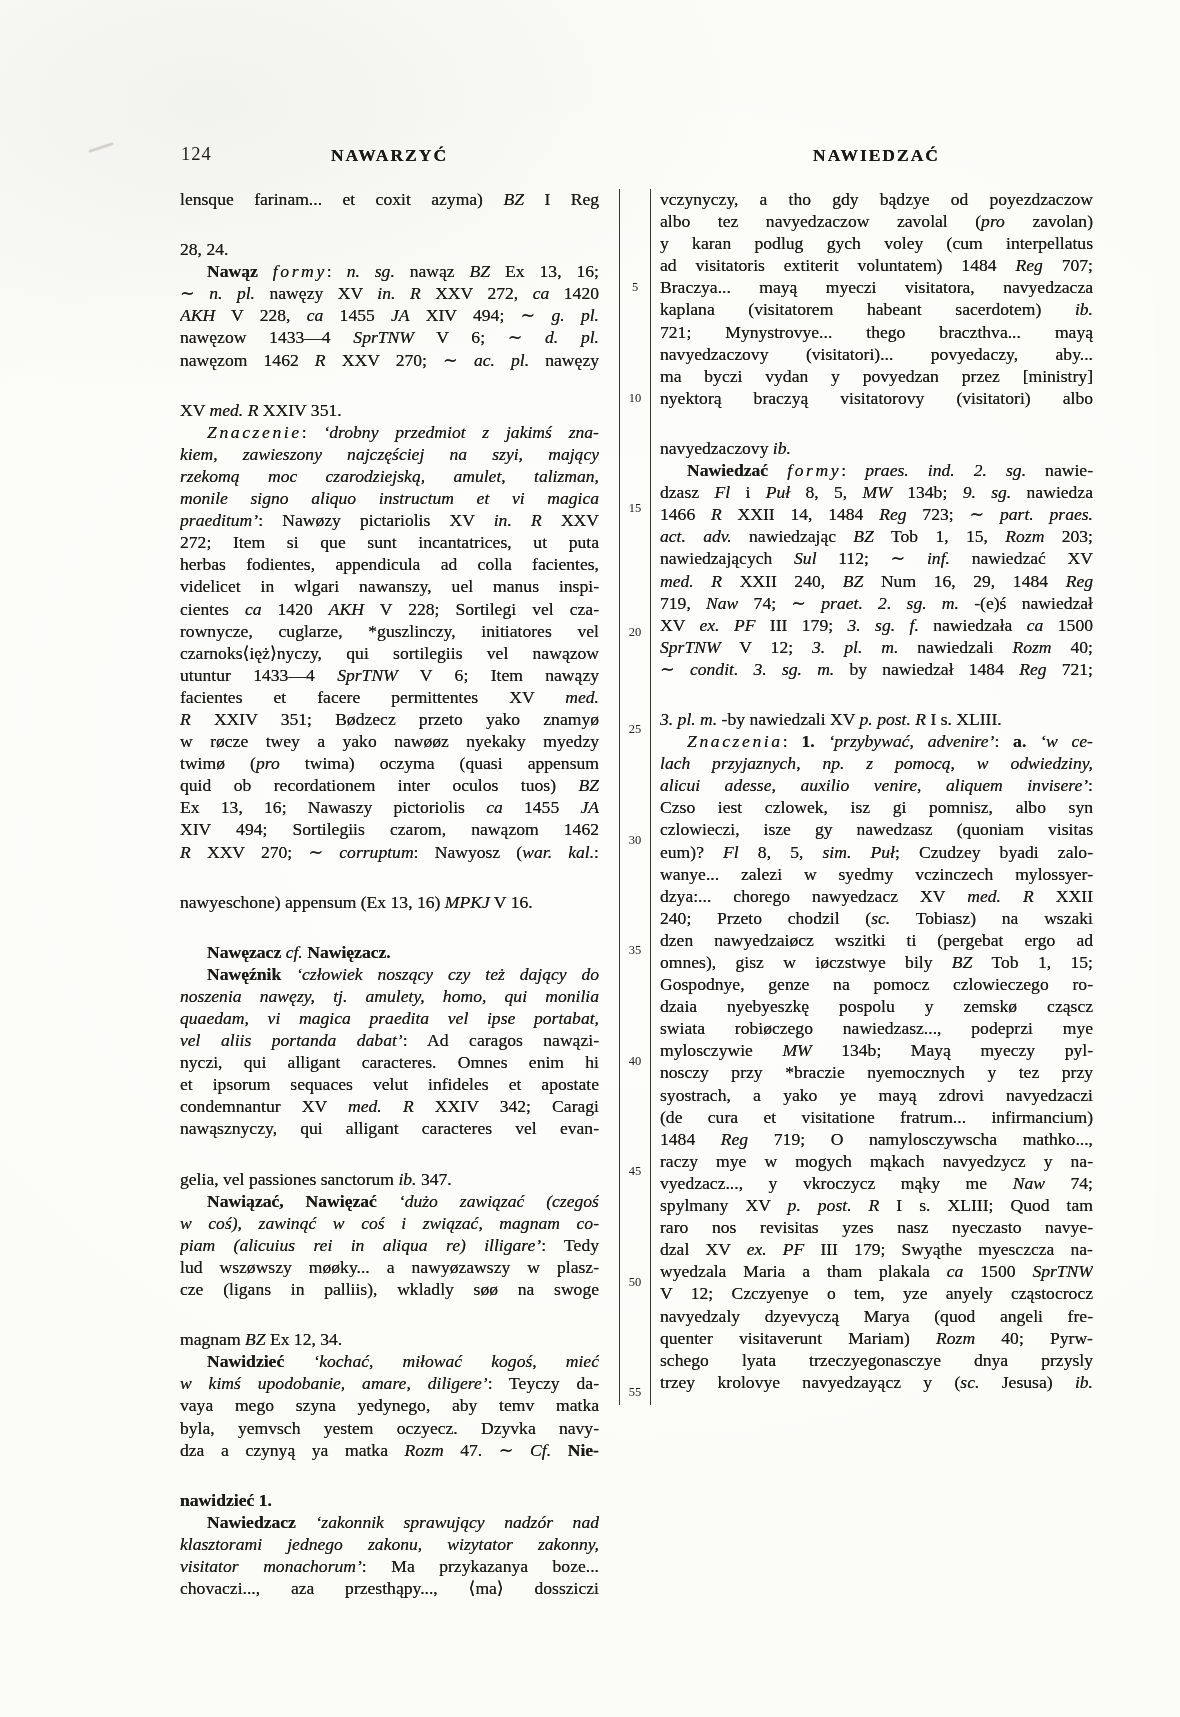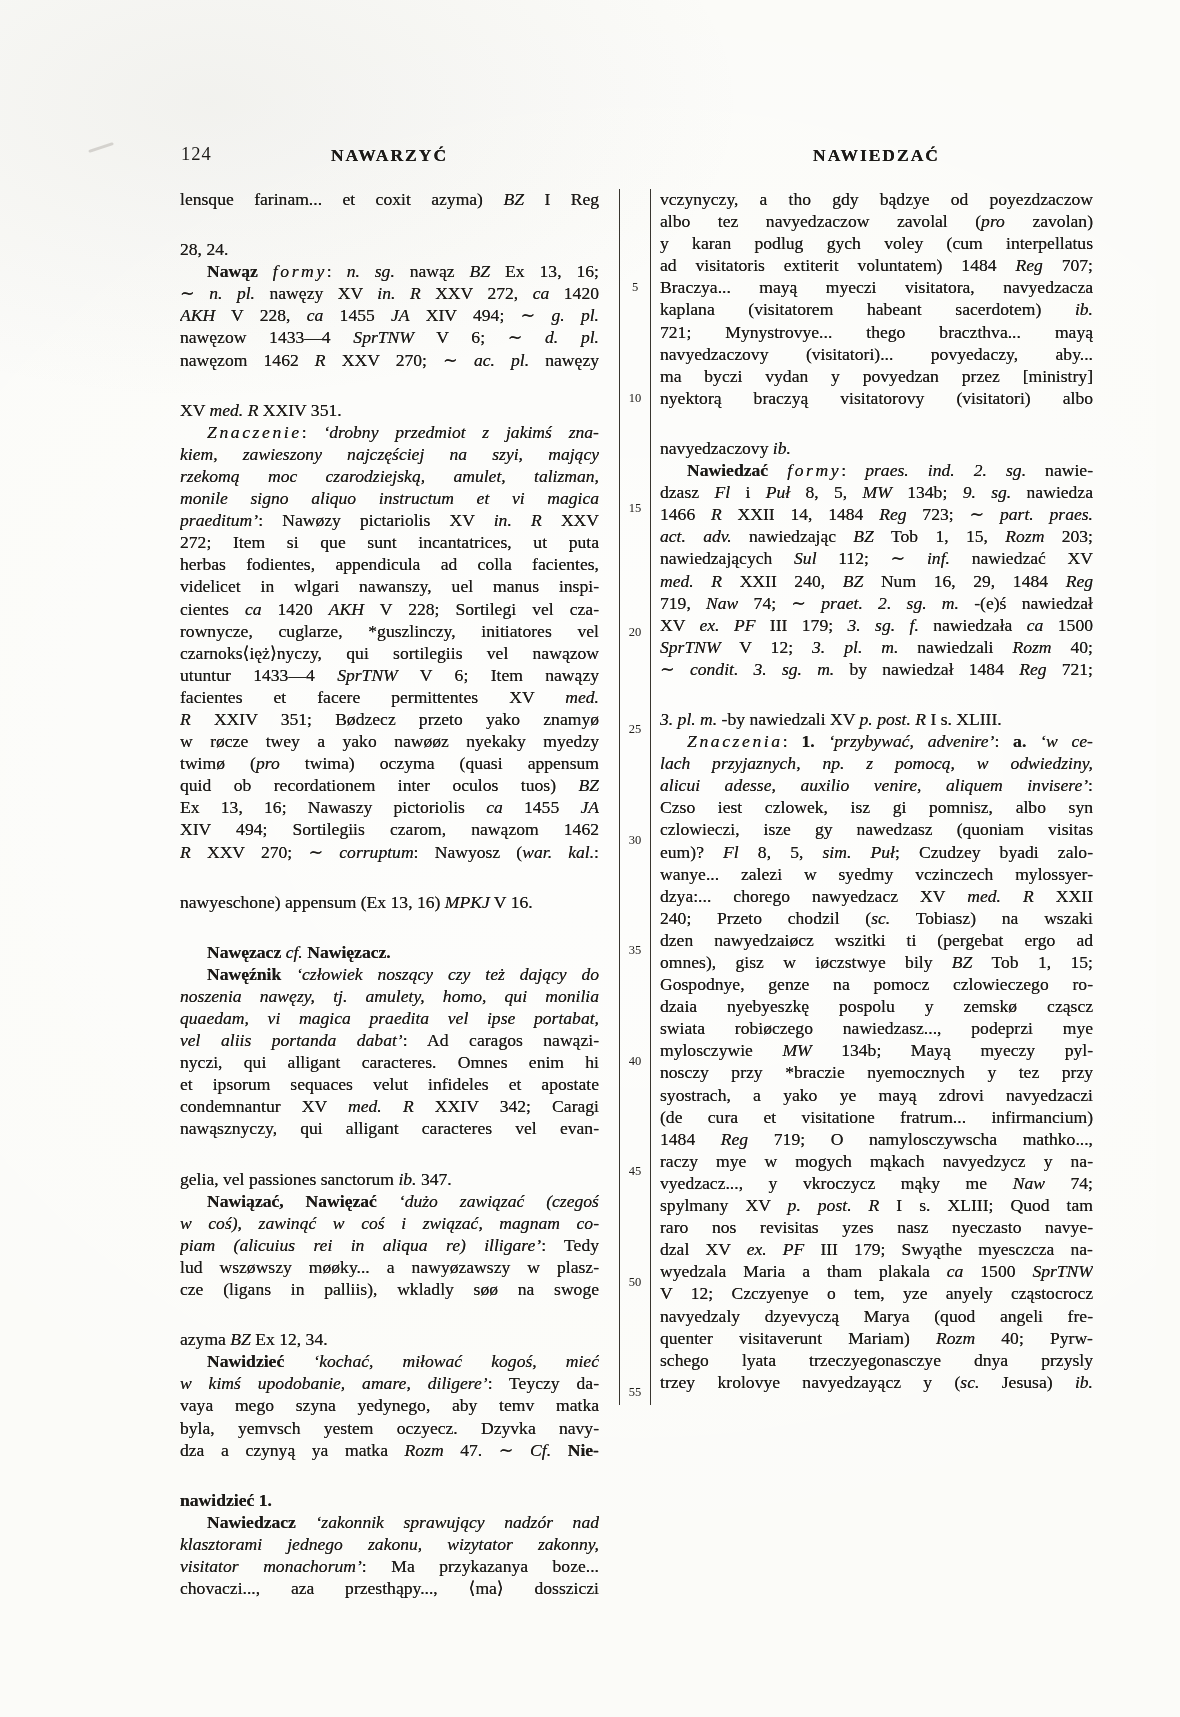--- a/index.html
+++ b/index.html
@@ -111,21 +111,21 @@
       <div class="ln"><span class="s-r">nyczi, qui alligant caracteres. Omnes enim hi</span></div>
       <div class="ln"><span class="s-r">et ipsorum sequaces velut infideles et apostate</span></div>
       <div class="ln"><span class="s-r">condemnantur XV </span><span class="s-i">med.</span><span class="s-r"> </span><span class="s-i">R</span><span class="s-r"> XXIV 342; Caragi</span></div>
       <div class="ln"><span class="s-r">nawąsznyczy, qui alligant caracteres vel evan-</span></div>
       <div class="ln pend"><span class="s-r">gelia, vel passiones sanctorum </span><span class="s-i">ib.</span><span class="s-r"> 347.</span></div>
       <div class="ln ind"><span class="s-b">Nawiązać, Nawięzać</span><span class="s-r"> </span><span class="s-i">‘dużo zawiązać (czegoś</span></div>
       <div class="ln"><span class="s-i">w coś), zawinąć w coś i związać, magnam co-</span></div>
       <div class="ln"><span class="s-i">piam (alicuius rei in aliqua re) illigare’</span><span class="s-r">: Tedy</span></div>
       <div class="ln"><span class="s-r">lud wszøwszy møøky... a nawyøzawszy w plasz-</span></div>
       <div class="ln"><span class="s-r">cze (ligans in palliis), wkladly søø na swoge</span></div>
-      <div class="ln pend"><span class="s-r">azyma </span><span class="s-i">BZ</span><span class="s-r"> Ex 12, 34.</span></div>
+      <div class="ln pend"><span class="s-r">magnam </span><span class="s-i">BZ</span><span class="s-r"> Ex 12, 34.</span></div>
       <div class="ln ind"><span class="s-b">Nawidzieć</span><span class="s-r"> </span><span class="s-i">‘kochać, miłować kogoś, mieć</span></div>
       <div class="ln"><span class="s-i">w kimś upodobanie, amare, diligere’</span><span class="s-r">: Teyczy da-</span></div>
       <div class="ln"><span class="s-r">vaya mego szyna yedynego, aby temv matka</span></div>
       <div class="ln"><span class="s-r">byla, yemvsch yestem oczyecz. Dzyvka navy-</span></div>
       <div class="ln"><span class="s-r">dza a czynyą ya matka </span><span class="s-i">Rozm</span><span class="s-r"> 47. ∼ </span><span class="s-i">Cf.</span><span class="s-r"> </span><span class="s-b">Nie-</span></div>
       <div class="ln pend"><span class="s-b">nawidzieć 1.</span></div>
       <div class="ln ind"><span class="s-b">Nawiedzacz</span><span class="s-r"> </span><span class="s-i">‘zakonnik sprawujący nadzór nad</span></div>
       <div class="ln"><span class="s-i">klasztorami jednego zakonu, wizytator zakonny,</span></div>
       <div class="ln"><span class="s-i">visitator monachorum’</span><span class="s-r">: Ma przykazanya boze...</span></div>
       <div class="ln"><span class="s-r">chovaczi..., aza przesthąpy..., ⟨ma⟩ dossziczi</span></div>

